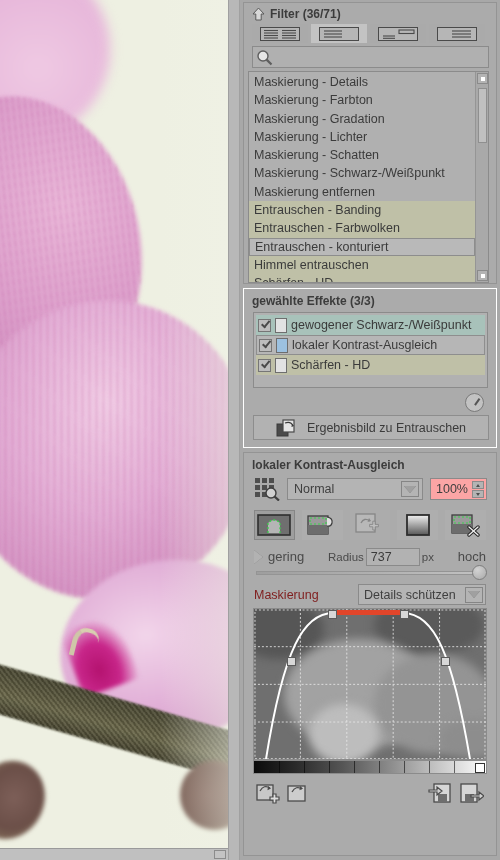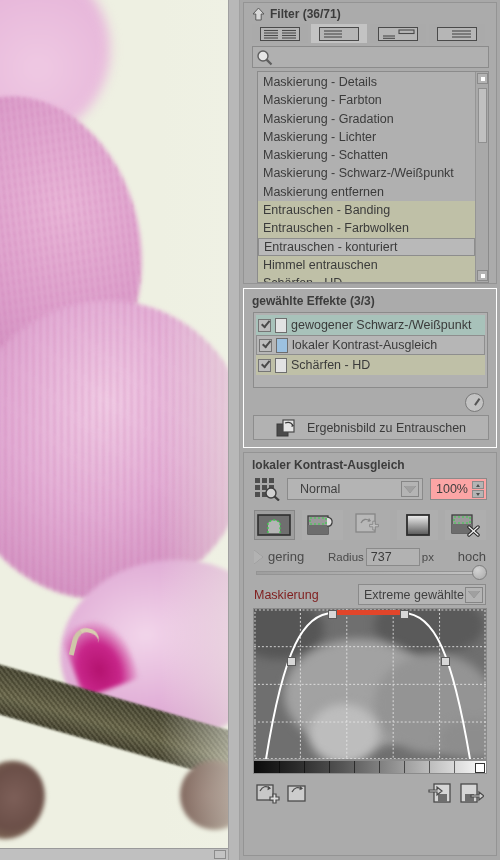--- a/index.html
+++ b/index.html
@@ -81,21 +81,21 @@
     display: flex; align-items: center; justify-content: center; border: none; }
   .vm-btn.sel { background: #c3c3c3; }
   .vm-inner { width: 40px; height: 14px; border: 1.4px solid #4a4a4a; background: #b6b6b6;
     display: flex; align-items: center; justify-content: center; }
 
   #search-row { margin: 0 7px 3px 8px; height: 22px; background: #b0b0b0;
     border: 1px solid #8b8b8b; display: flex; align-items: center; padding-left: 3px; }
   #search-input { flex: 1; border: none; background: transparent; outline: none;
     font-family: "Liberation Sans", sans-serif; font-size: 12px; color: #444; padding-left: 4px; }
 
-  #filter-list-wrap { margin: 0 7px 0 13px; height: 212px; background: #b0b0b0;
+  #filter-list-wrap { margin: 0 7px 0 4px; height: 212px; background: #b0b0b0;
     border: 1px solid #8b8b8b; position: relative; display: flex; }
   #filter-list { flex: 1; overflow: hidden; padding-top: 1px; }
   .flt-item { height: 18.3px; line-height: 18.3px; padding-left: 5px; font-size: 12.5px;
     color: #3b3b3b; white-space: nowrap; }
   .flt-item.olive { background: #bfc0a7; }
   .flt-item.cur { background: #b9b9b9; border: 1px solid #8d8d8d; height: 18.3px;
     line-height: 16px; }
 
   #flt-scroll { width: 13px; background: #a9a9a9; border-left: 1px solid #959595;
     position: relative; }
@@ -137,21 +137,21 @@
   #orig-btn-label { font-size: 12.5px; color: #3b3b3b; }
 
   
   #params-section { position: absolute; left: 3px; top: 452px; width: 254px; height: 404px;
     background: #ababab; border: 1px solid #949494; }
   #param-title { font-weight: bold; font-size: 12px; padding: 5px 0 5px 8px; color: #3c3c3c; }
 
   #blend-row { display: flex; align-items: center; gap: 7px; padding: 0 9px 0 10px; }
   #grid-lens-icon { width: 26px; height: 24px; flex: none; }
   #blend-select { flex: 1; height: 22px; background: #b4b4b4; border: 1px solid #8a8a8a;
-    display: flex; align-items: center; padding: 0 3px 0 12px; justify-content: space-between; }
+    display: flex; align-items: center; padding: 0 3px 0 6px; justify-content: space-between; }
   #blend-value { font-size: 12.5px; color: #3f3f3f; }
   .caret { width: 0; height: 0; border-left: 6px solid transparent;
     border-right: 6px solid transparent; border-top: 7px solid #a0a0a0;
     filter: drop-shadow(0 0 0.5px #6e6e6e); }
   .caret-box { width: 18px; height: 16px; border: 1px solid #858585; background: #b4b4b4;
     display: flex; align-items: center; justify-content: center; }
   #opacity-spin { width: 57px; height: 22px; background: #fca5a5; border: 1px solid #8a8a8a;
     display: flex; align-items: center; justify-content: space-between; padding: 0 2px 0 5px; }
   #opacity-value { font-size: 12.5px; color: #3f3f3f; }
   .spin-arrows { display: flex; flex-direction: column; gap: 1px; }
@@ -462,21 +462,21 @@
       </div>
       <div class="sl-track">
         <div class="sl-thumb" style="left:95%"></div>
       </div>
     </div>
 
 
     <div id="mask-row">
       <span id="mask-label">Maskierung</span>
       <div id="mask-select">
-        <span id="mask-value">Extreme gewählte</span>
+        <span id="mask-value">Details schützen</span>
         <div class="caret-box">
             <div class="caret"></div>
           </div>
       </div>
     </div>
 
     <div id="curve-box">
       <div class="cv-blob" style="left:-20px;top:-10px;width:90px;height:60px;background:#565656;"></div>
       <div class="cv-blob" style="left:120px;top:-14px;width:110px;height:60px;background:#5a5a5a;"></div>
       <div class="cv-blob" style="left:30px;top:30px;width:150px;height:110px;background:#a2a2a2;"></div>

